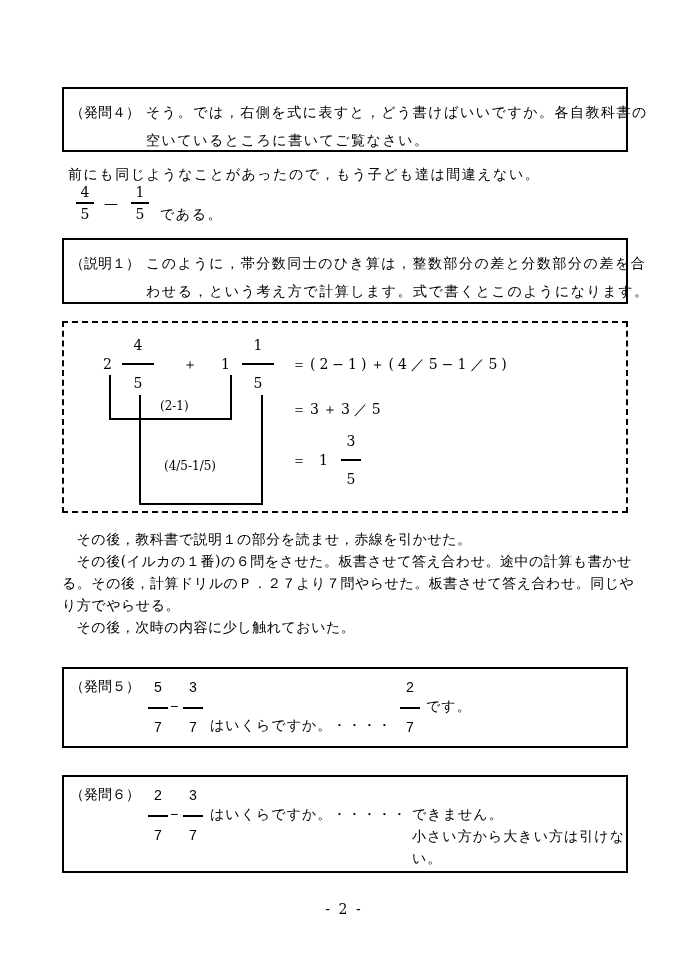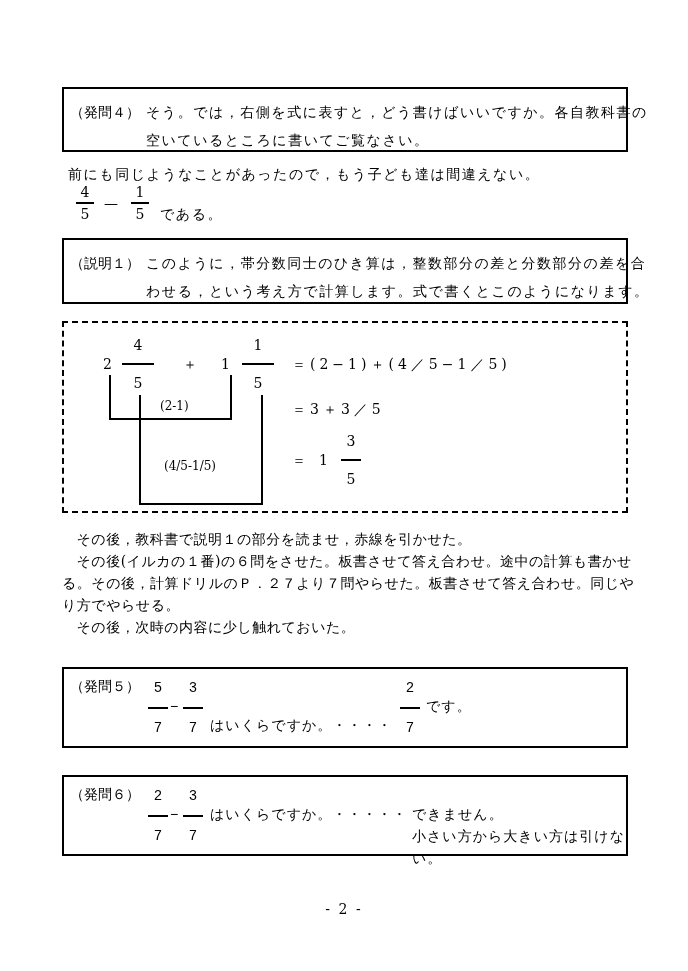--- a/index.html
+++ b/index.html
@@ -133,21 +133,21 @@
     </span>
     <span class="qtxt" style="left:146px;top:26px;margin-top:24px;">はいくらですか。・・・・</span>
     <span class="frac frac-md" style="left:336px;top:12px;">
       <span class="fnum">2</span>
       <span class="bar"></span>
       <span class="fden">7</span>
     </span>
     <span class="qtxt" style="left:362px;top:31px;">です。</span>
   </div>
 
-  <div class="qbox" style="top:775px;height:81px;">
+  <div class="qbox" style="top:775px;height:98px;">
     <span class="qlbl" style="left:6px;top:11px;">（発問６）</span>
     <span class="frac frac-md" style="left:84px;top:12px;">
       <span class="fnum">2</span>
       <span class="bar"></span>
       <span class="fden">7</span>
     </span>
     <span class="qtxt" style="left:106px;top:31px;">−</span>
     <span class="frac frac-md" style="left:119px;top:12px;">
       <span class="fnum">3</span>
       <span class="bar"></span>

